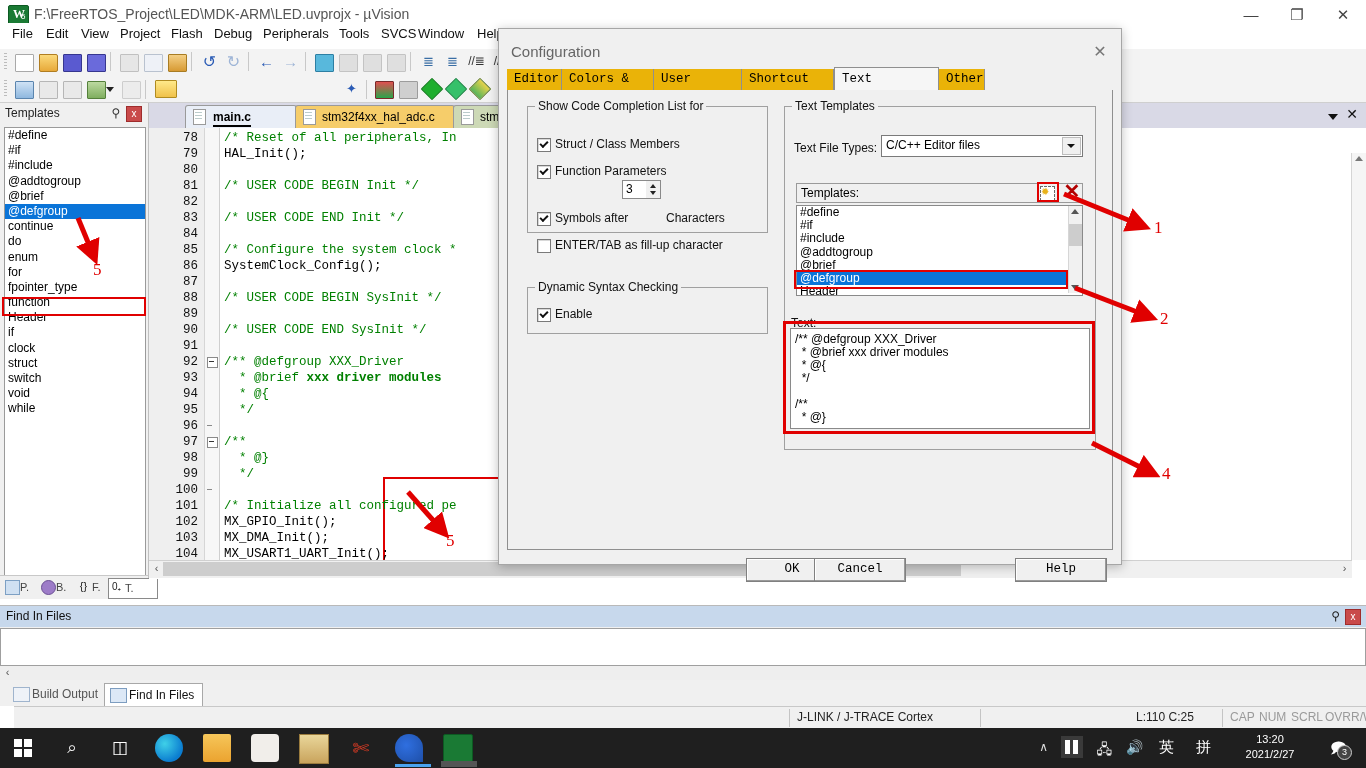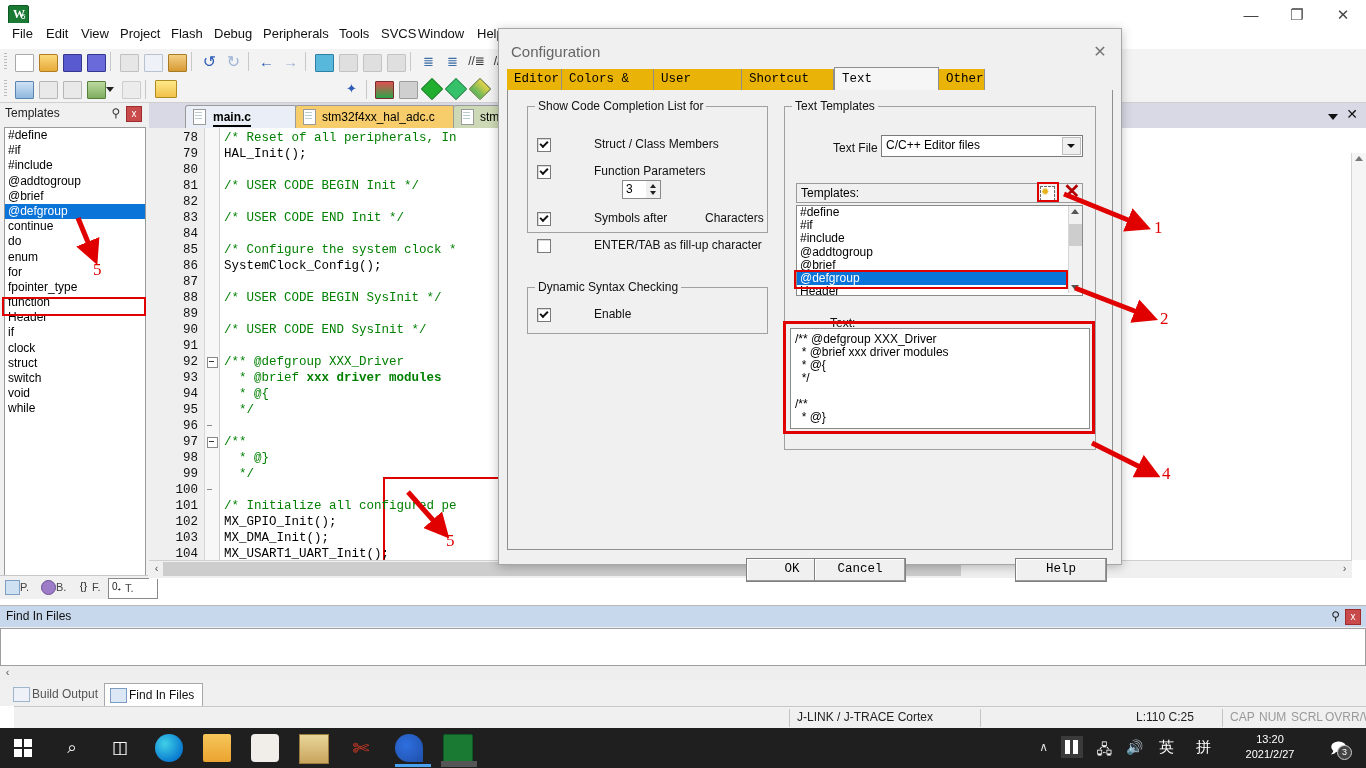--- a/index.html
+++ b/index.html
@@ -28,21 +28,21 @@
   .grip{position:absolute;left:4px;top:4px;width:3px;height:18px;
         background:repeating-linear-gradient(to bottom,#bbb 0 1px,transparent 1px 3px);}
   
   .ico{position:absolute;width:17px;height:16px;top:2px;left:2px;border-radius:1px;}
   
   #proj-combo{position:absolute;left:165px;top:78px;width:172px;height:20px;background:#fff;border:1px solid #b0b0b0;}
   #proj-combo-text{position:absolute;left:6px;top:2px;font-size:13px;color:#222;}
   #proj-combo-arrow{position:absolute;right:1px;top:1px;width:17px;height:18px;background:#f0f0f0;border-left:1px solid #c9c9c9;}
   #proj-combo-arrow:after{content:"";position:absolute;left:5px;top:8px;border-left:4px solid transparent;border-right:4px solid transparent;border-top:4px solid #555;}
   
-  #tpl-panel{position:absolute;left:0;top:103px;width:148px;height:476px;background:#f0f0f0;border-right:1px solid #c0c0c0;padding-left:42px;}
+  #tpl-panel{position:absolute;left:0;top:103px;width:148px;height:476px;background:#f0f0f0;border-right:1px solid #c0c0c0;}
   #tpl-header{position:absolute;left:0;top:0;width:148px;height:20px;background:#f0f0f0;}
   #tpl-title{position:absolute;left:5px;top:3px;font-size:12px;color:#222;}
   #tpl-pin{position:absolute;right:25px;top:3px;width:14px;height:14px;text-align:center;font-size:12px;color:#333;}
   #tpl-close{position:absolute;right:6px;top:3px;width:14px;height:14px;background:#c94a4a;border:1px solid #9e2c2c;color:#fff;font-size:10px;line-height:13px;text-align:center;}
   #tpl-list{position:absolute;left:4px;top:24px;width:140px;height:448px;background:#fff;border:1px solid #9a9a9a;overflow:hidden;}
   .tpl-row{height:15.2px;line-height:15.2px;padding-left:3px;font-size:12px;white-space:nowrap;}
   .tpl-row.sel{background:#0a74d8;color:#fff;}
   #tpl-sel-box{position:absolute;left:2px;top:194px;width:144px;height:19px;border:2px solid #e00000;box-sizing:border-box;}
   
   #tpl-tabs{position:absolute;left:0;top:575px;width:148px;height:23px;background:#f0f0f0;border-top:1px solid #c8c8c8;}
@@ -98,21 +98,21 @@
   #dlg-close{position:absolute;right:10px;top:12px;width:22px;height:22px;line-height:22px;text-align:center;font-size:16px;color:#777;}
   #dlg-tabs{position:absolute;left:8px;top:40px;width:606px;height:22px;}
   .dtab{position:absolute;top:0;height:21px;line-height:21px;padding:0 7px;font-family:"Liberation Mono",monospace;font-size:12.5px;color:#000;
         background:#eab308;border-right:1px solid #8f8f8f;box-sizing:border-box;}
   .dtab.active{background:#f6f6f6;border:1px solid #8f8f8f;border-bottom:1px solid #f0f0f0;height:24px;line-height:23px;top:-2px;}
   #dlg-body{position:absolute;left:8px;top:61px;width:606px;height:460px;background:#f0f0f0;border:1px solid #8f8f8f;border-top:none;box-sizing:border-box;}
   .grp{position:absolute;border:1px solid #a0a0a0;background:transparent;}
   .grp-lbl{position:absolute;font-size:12px;color:#111;background:#f0f0f0;padding:0 3px;}
   .cbx{position:absolute;width:12px;height:12px;background:#fff;border:1px solid #7a7a7a;box-shadow:inset 1px 1px 0 #d8d8d8;}
   .cbx.on:after{content:"";position:absolute;left:2px;top:2px;width:6px;height:3px;border-left:2px solid #111;border-bottom:2px solid #111;transform:rotate(-45deg);}
-  .cbl{position:absolute;font-size:12px;color:#111;white-space:nowrap;margin-left:39px;}
+  .cbl{position:absolute;font-size:12px;color:#111;white-space:nowrap;}
   #spin-box{position:absolute;left:622px;top:180px;width:24px;height:17px;background:#fff;border:1px solid #8a8a8a;}
   #spin-val{position:absolute;left:3px;top:1px;font-size:12px;}
   #spin-btns{position:absolute;left:646px;top:180px;width:14px;height:17px;background:#f0f0f0;border:1px solid #8a8a8a;border-left:none;}
   #spin-btns:before{content:"";position:absolute;left:4px;top:3px;border-left:3px solid transparent;border-right:3px solid transparent;border-bottom:4px solid #222;}
   #spin-btns:after{content:"";position:absolute;left:4px;top:10px;border-left:3px solid transparent;border-right:3px solid transparent;border-top:4px solid #222;}
   #tft-combo{position:absolute;left:881px;top:135px;width:200px;height:20px;background:#fff;border:1px solid #7a7a7a;}
   #tft-text{position:absolute;left:4px;top:2px;font-size:12px;}
   #tft-arrow{position:absolute;right:1px;top:1px;width:17px;height:16px;background:#f0f0f0;border:1px solid #bdbdbd;}
   #tft-arrow:after{content:"";position:absolute;left:4px;top:6px;border-left:4px solid transparent;border-right:4px solid transparent;border-top:4px solid #111;}
   #tpl-bar{position:absolute;left:796px;top:183px;width:285px;height:18px;background:#f0f0f0;border:1px solid #9a9a9a;}
@@ -133,20 +133,21 @@
         box-shadow:inset -1px -1px 0 #9a9a9a, inset 1px 1px 0 #ffffff;font-family:"Liberation Mono",monospace;font-size:12.5px;}
   
   .ann-num{position:absolute;color:#e00000;font-size:17px;font-family:"Liberation Serif",serif;}
   svg.ann{position:absolute;left:0;top:0;width:1366px;height:768px;pointer-events:none;}
 </style>
 </head>
 <body>
 
 <div id="titlebar">
   <div id="app-icon"></div>
+  <div id="title-text">F:\FreeRTOS_Project\LED\MDK-ARM\LED.uvprojx - µVision</div>
   <div class="wbtn" id="btn-min">
       <span>—</span>
     </div>
   <div class="wbtn" id="btn-max">
       <span>❐</span>
     </div>
   <div class="wbtn" id="btn-close">
       <span>✕</span>
     </div>
 </div>

